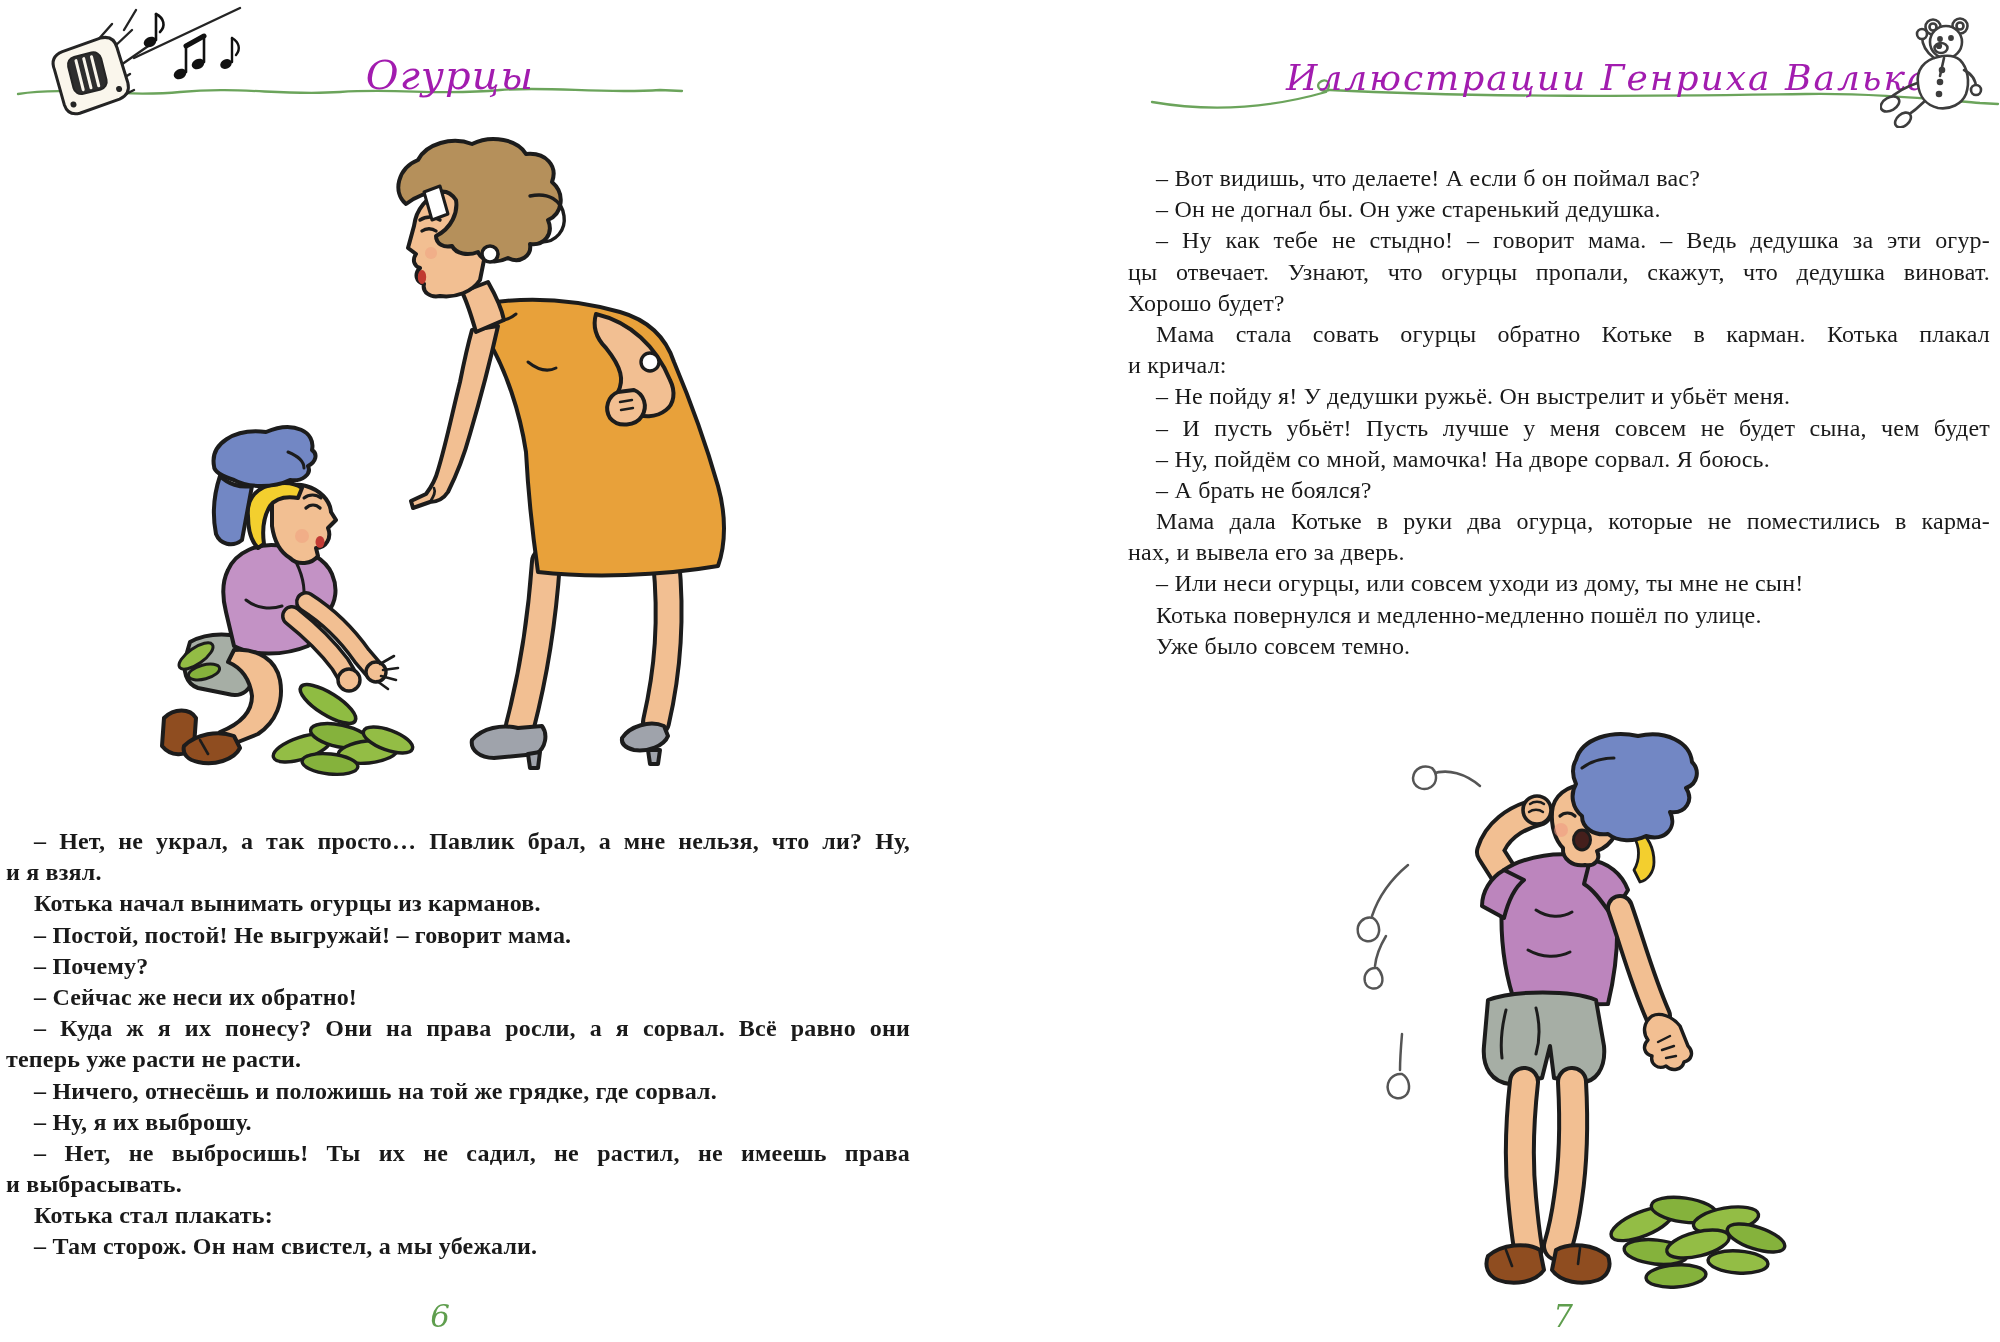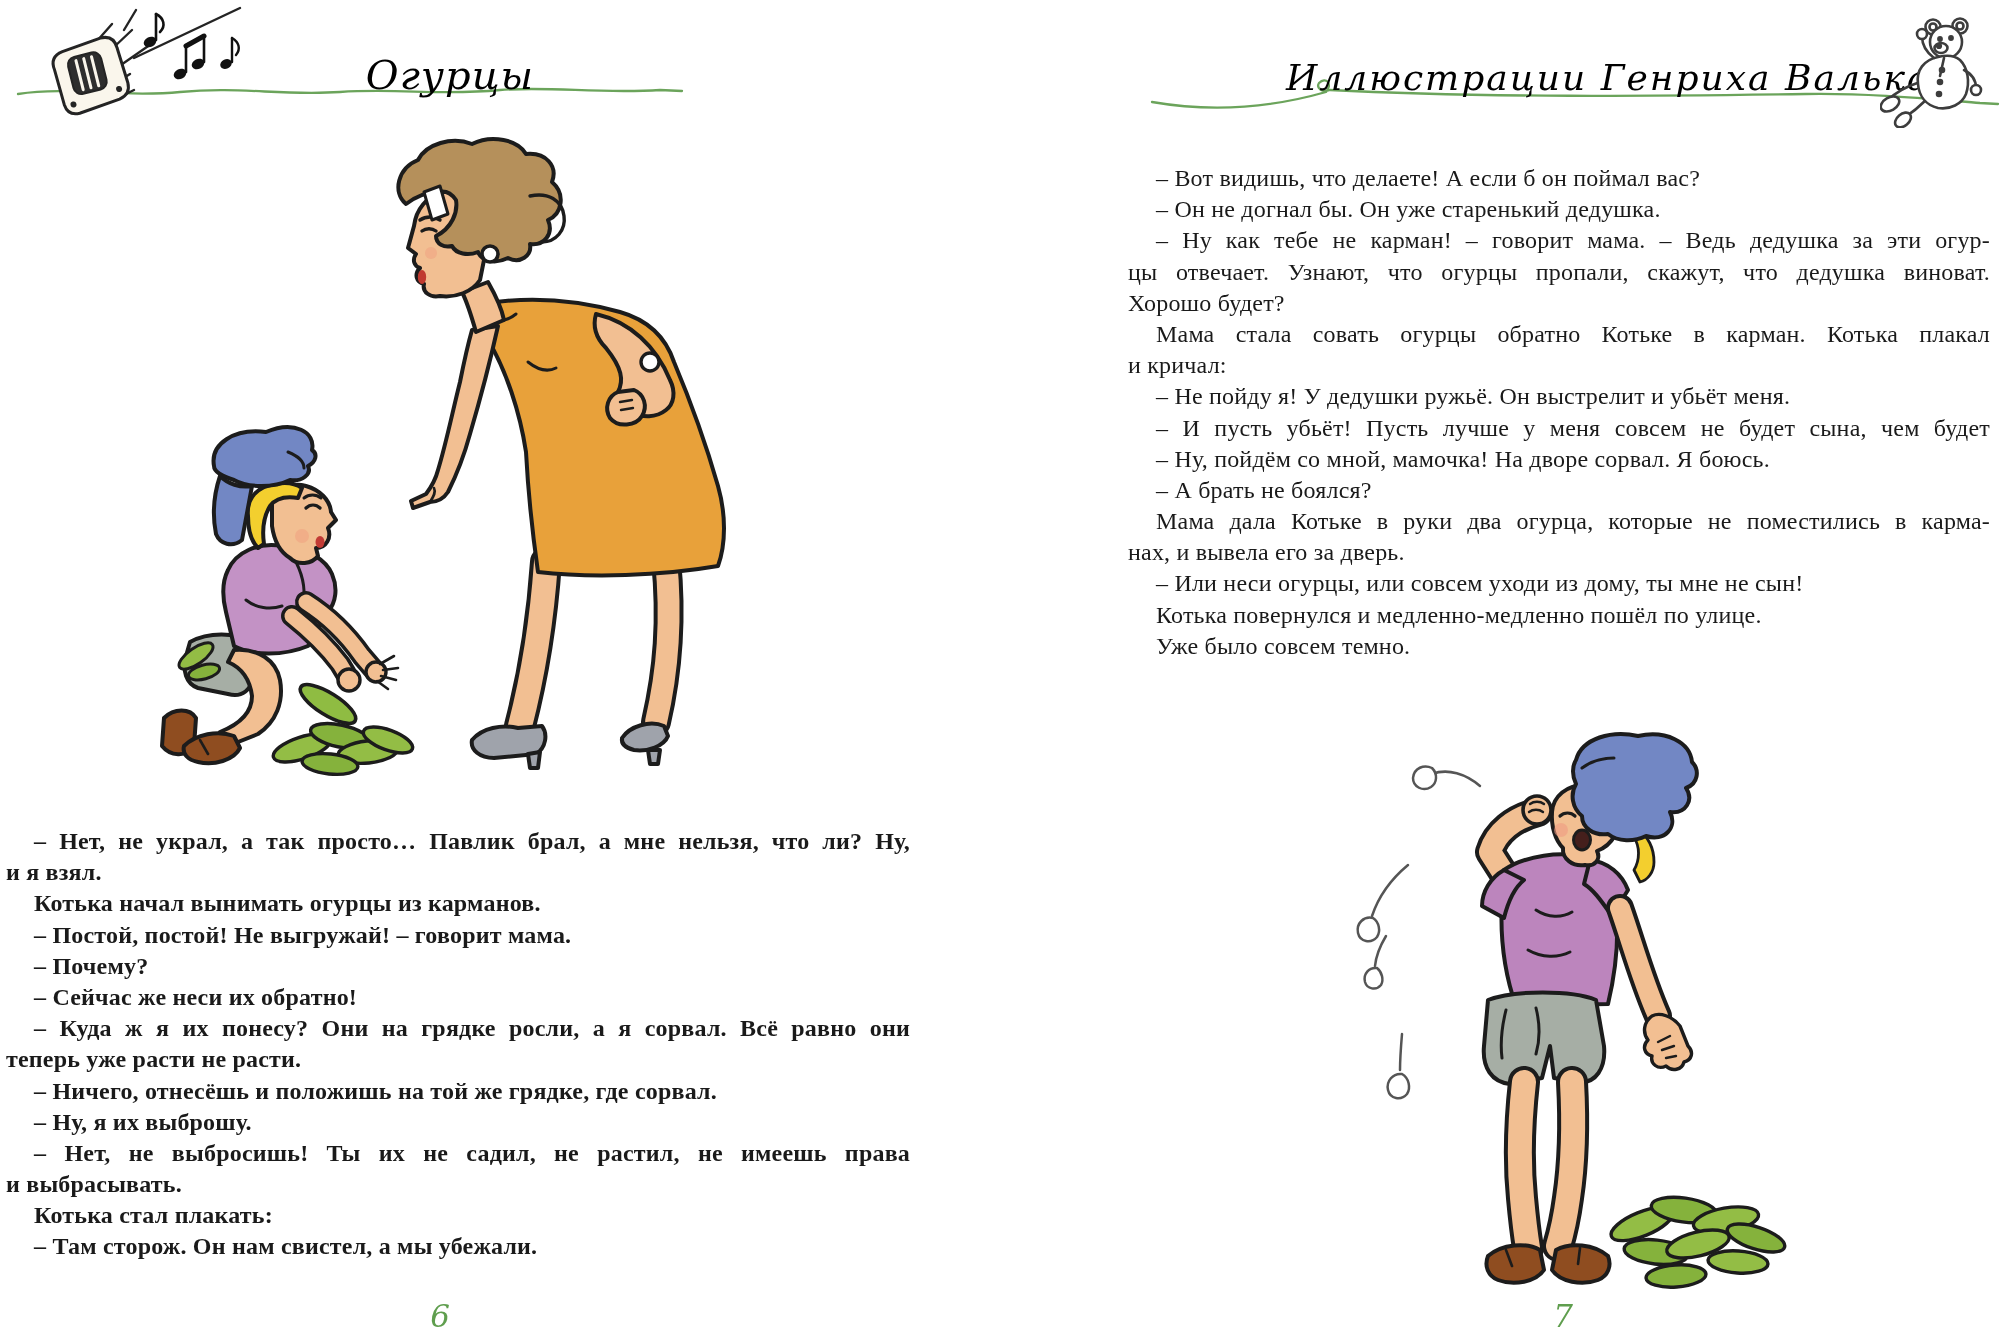--- a/index.html
+++ b/index.html
@@ -3,21 +3,21 @@
 <meta charset="utf-8">
 <style>
   html,body{margin:0;padding:0;background:#e9e9e9;}
   #spread{
     position:relative;width:2000px;height:1342px;background:#ffffff;
     overflow:hidden;font-family:"Liberation Serif",serif;color:#1a1a1a;
   }
   .abs{position:absolute;}
   
   .script{
-    font-family:"DejaVu Serif",serif;font-style:italic;color:#000000;
+    font-family:"DejaVu Serif",serif;font-style:italic;color:#a21caf;
     white-space:nowrap;text-align:center;
   }
   .script-left{left:330px;top:52px;width:240px;font-size:40px;line-height:46px;letter-spacing:1px;}
   .script-right{left:1286px;top:56px;width:560px;font-size:36px;line-height:44px;letter-spacing:2px;}
   
   .textcol{position:absolute;font-size:24px;font-weight:500;letter-spacing:.2px;}
   .textcol-left{left:6px;top:826px;width:904px;font-weight:bold;}
   .textcol-right{left:1128px;top:163px;width:862px;}
   .tline{height:31.2px;line-height:31.2px;text-align:left;white-space:nowrap;}
   .tline.just{white-space:normal;text-align:justify;text-align-last:justify;overflow:hidden;}
@@ -156,21 +156,21 @@
       </g>
     </svg>
 
     <div class="textcol textcol-left">
         <div class="tline just ind">– Нет, не украл, а так просто… Павлик брал, а мне нельзя, что ли? Ну,</div>
         <div class="tline">и я взял.</div>
         <div class="tline ind">Котька начал вынимать огурцы из карманов.</div>
         <div class="tline ind">– Постой, постой! Не выгружай! – говорит мама.</div>
         <div class="tline ind">– Почему?</div>
         <div class="tline ind">– Сейчас же неси их обратно!</div>
-        <div class="tline just ind">– Куда ж я их понесу? Они на грядке росли, а я сорвал. Всё равно они</div>
+        <div class="tline just ind">– Куда ж я их понесу? Они на права росли, а я сорвал. Всё равно они</div>
         <div class="tline">теперь уже расти не расти.</div>
         <div class="tline ind">– Ничего, отнесёшь и положишь на той же грядке, где сорвал.</div>
         <div class="tline ind">– Ну, я их выброшу.</div>
         <div class="tline just ind">– Нет, не выбросишь! Ты их не садил, не растил, не имеешь права</div>
         <div class="tline">и выбрасывать.</div>
         <div class="tline ind">Котька стал плакать:</div>
         <div class="tline ind">– Там сторож. Он нам свистел, а мы убежали.</div>
       </div>
 
     <div class="abs pagenum" style="left:400px;top:1298px">6</div>
@@ -275,21 +275,21 @@
         <ellipse cx="366" cy="562" rx="32" ry="12" transform="rotate(6 366 562)" fill="#85b23c" stroke-width="3.4"></ellipse>
         <ellipse cx="408" cy="554" rx="32" ry="12" transform="rotate(-14 408 554)" fill="#93bd45" stroke-width="3.4"></ellipse>
         <ellipse cx="448" cy="572" rx="30" ry="11" transform="rotate(4 448 572)" fill="#93bd45" stroke-width="3.4"></ellipse>
         <ellipse cx="386" cy="586" rx="30" ry="11" transform="rotate(-4 386 586)" fill="#85b23c" stroke-width="3.4"></ellipse>
       </g>
     </svg>
 
     <div class="textcol textcol-right">
         <div class="tline ind">– Вот видишь, что делаете! А если б он поймал вас?</div>
         <div class="tline ind">– Он не догнал бы. Он уже старенький дедушка.</div>
-        <div class="tline just ind">– Ну как тебе не карман! – говорит мама. – Ведь дедушка за эти огур-</div>
+        <div class="tline just ind">– Ну как тебе не стыдно! – говорит мама. – Ведь дедушка за эти огур-</div>
         <div class="tline just">цы отвечает. Узнают, что огурцы пропали, скажут, что дедушка виноват.</div>
         <div class="tline">Хорошо будет?</div>
         <div class="tline just ind">Мама стала совать огурцы обратно Котьке в карман. Котька плакал</div>
         <div class="tline">и кричал:</div>
         <div class="tline ind">– Не пойду я! У дедушки ружьё. Он выстрелит и убьёт меня.</div>
         <div class="tline just ind">– И пусть убьёт! Пусть лучше у меня совсем не будет сына, чем будет</div>
         <div class="tline ind">– Ну, пойдём со мной, мамочка! На дворе сорвал. Я боюсь.</div>
         <div class="tline ind">– А брать не боялся?</div>
         <div class="tline just ind">Мама дала Котьке в руки два огурца, которые не поместились в карма-</div>
         <div class="tline">нах, и вывела его за дверь.</div>

